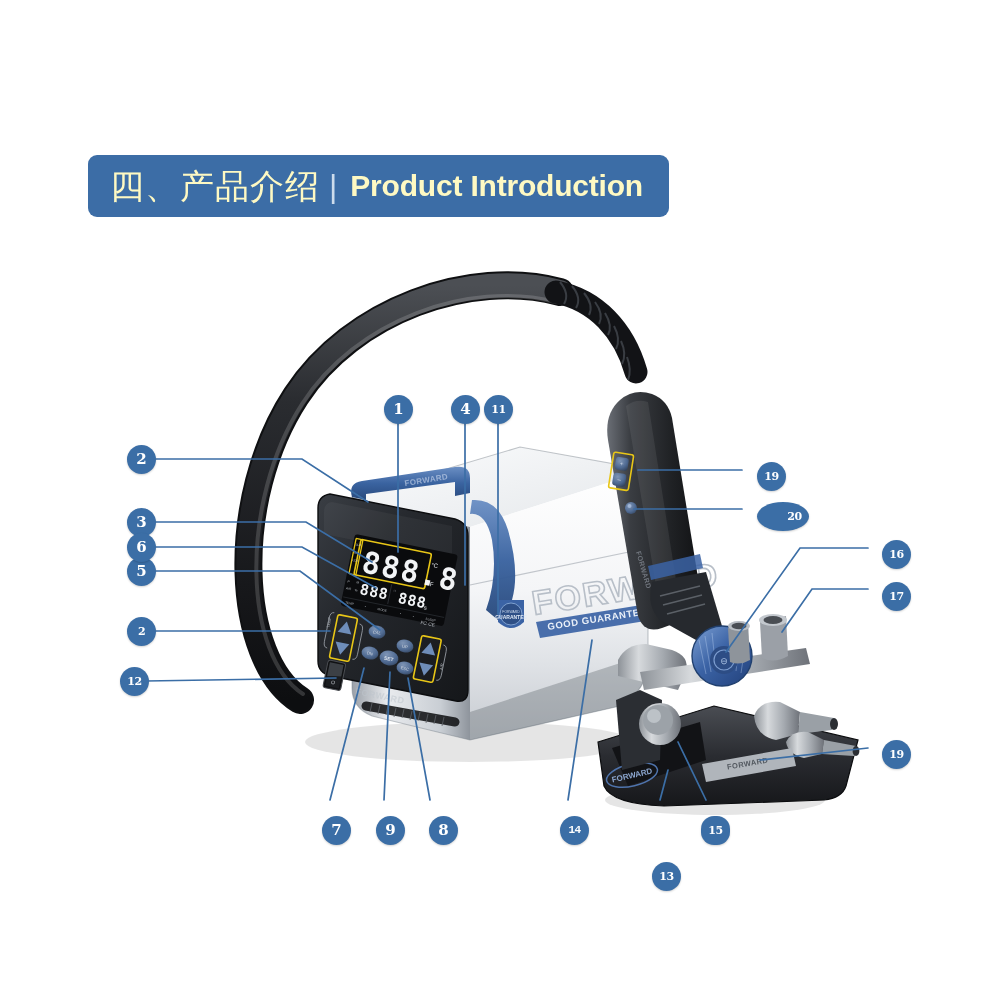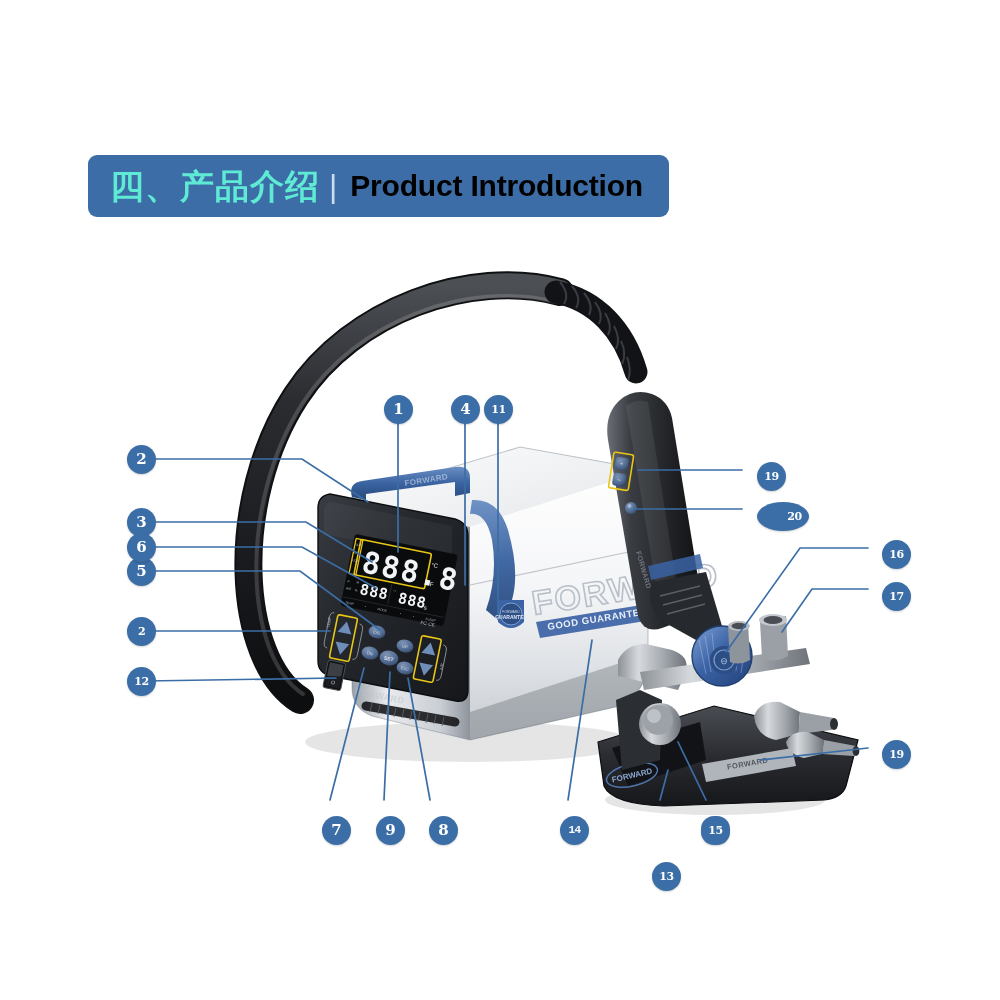--- a/index.html
+++ b/index.html
@@ -11,30 +11,30 @@
   #stage{position:absolute;left:0;top:0;width:1000px;height:1000px;}
 
   
   .header-banner{
     position:absolute;left:88px;top:155px;
     height:62px;display:flex;align-items:center;
     background:#3c6da6;border-radius:9px;
     padding:0 26px 0 22px;box-sizing:border-box;
   }
   .hdr-cn{
-    color:#5eead4;font-size:34px;letter-spacing:1px;
+    color:#fef9c3;font-size:34px;letter-spacing:1px;
     font-family:"DejaVu Sans","Liberation Sans",sans-serif;
-    font-weight:700;line-height:1;white-space:nowrap;
+    font-weight:400;line-height:1;white-space:nowrap;
   }
   .hdr-div{
     color:#cddcec;font-size:32px;margin:0 13px 0 9px;
     font-weight:300;line-height:1;
   }
   .hdr-en{
-    color:#000000;font-size:30px;font-weight:700;
+    color:#fef9c3;font-size:30px;font-weight:700;
     letter-spacing:-0.2px;line-height:1;white-space:nowrap;
   }
 
   
   .callout{
     position:absolute;width:29px;height:29px;border-radius:50%;
     background:#3b6ea6;color:#fff;
     display:flex;align-items:center;justify-content:center;
     font-size:15px;font-weight:700;line-height:1;
     box-shadow:0 1px 2px rgba(0,0,0,.18);
@@ -397,21 +397,21 @@
       <div class="callout" style="left: 127px; top: 445px;">2</div>
       <div class="callout" style="left: 127px; top: 508px;">3</div>
       <div class="callout" style="left: 451px; top: 395px;">4</div>
       <div class="callout" style="left: 127px; top: 557px;">5</div>
       <div class="callout" style="left: 127px; top: 533px;">6</div>
       <div class="callout" style="left: 322px; top: 816px;">7</div>
       <div class="callout" style="left: 429px; top: 816px;">8</div>
       <div class="callout" style="left: 376px; top: 816px;">9</div>
       <div class="callout two-d" style="left: 127px; top: 617px;">2</div>
       <div class="callout two-d" style="left: 484px; top: 395px;">11</div>
-      <div class="callout two-d" style="left: 127px; top: 667px; text-align: right;">12</div>
+      <div class="callout two-d" style="left: 120px; top: 667px; text-align: right;">12</div>
       <div class="callout two-d" style="left: 652px; top: 816px; margin-top: 46px;">13</div>
       <div class="callout two-d" style="left: 560px; top: 816px; font-family: Liberation Mono, monospace;">14</div>
       <div class="callout two-d" style="left: 701px; top: 816px; border-radius: 13px;">15</div>
       <div class="callout two-d" style="left: 882px; top: 540px;">16</div>
       <div class="callout two-d" style="left: 882px; top: 582px;">17</div>
       <div class="callout two-d" style="left: 882px; top: 740px;">19</div>
       <div class="callout two-d" style="left: 757px; top: 462px;">19</div>
       <div class="callout two-d" style="left: 757px; top: 502px; padding-left: 23px;">20</div>
     </div>
 

